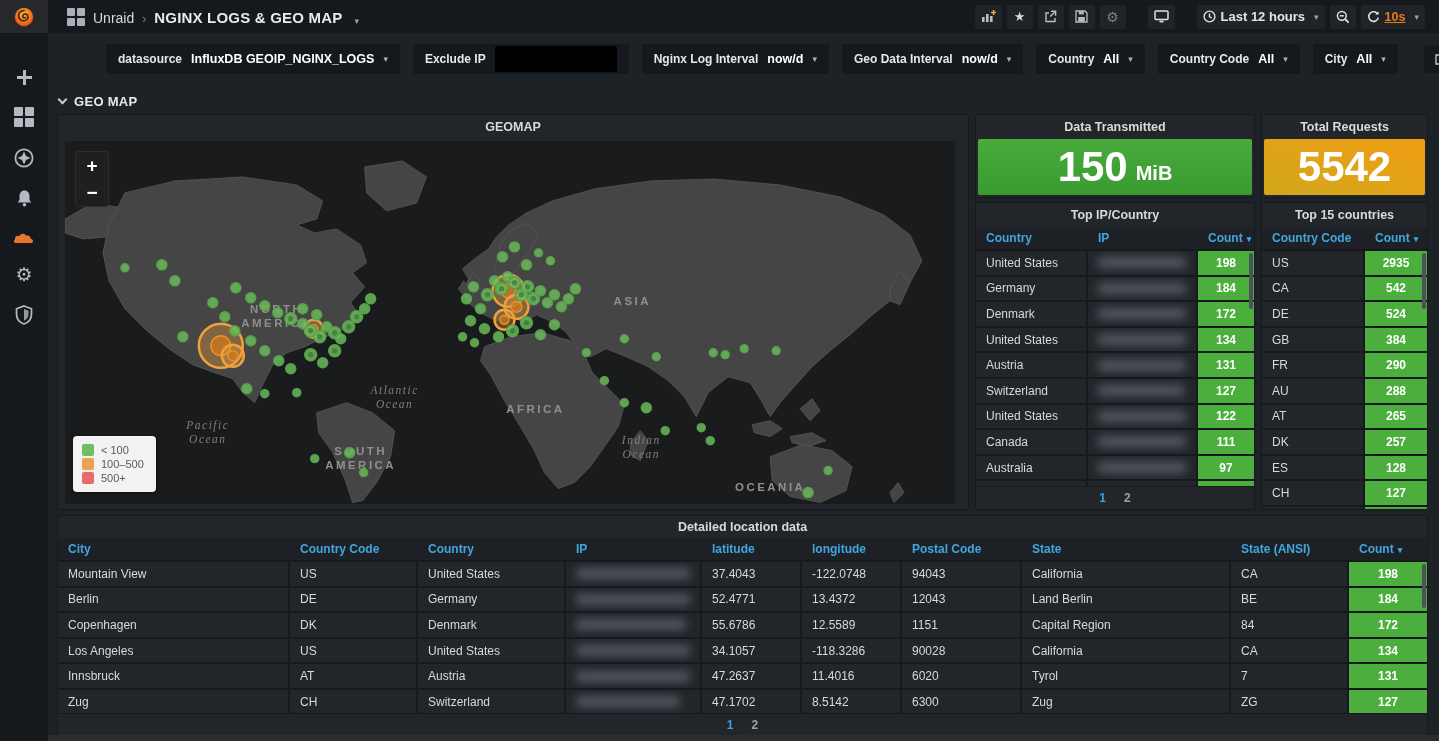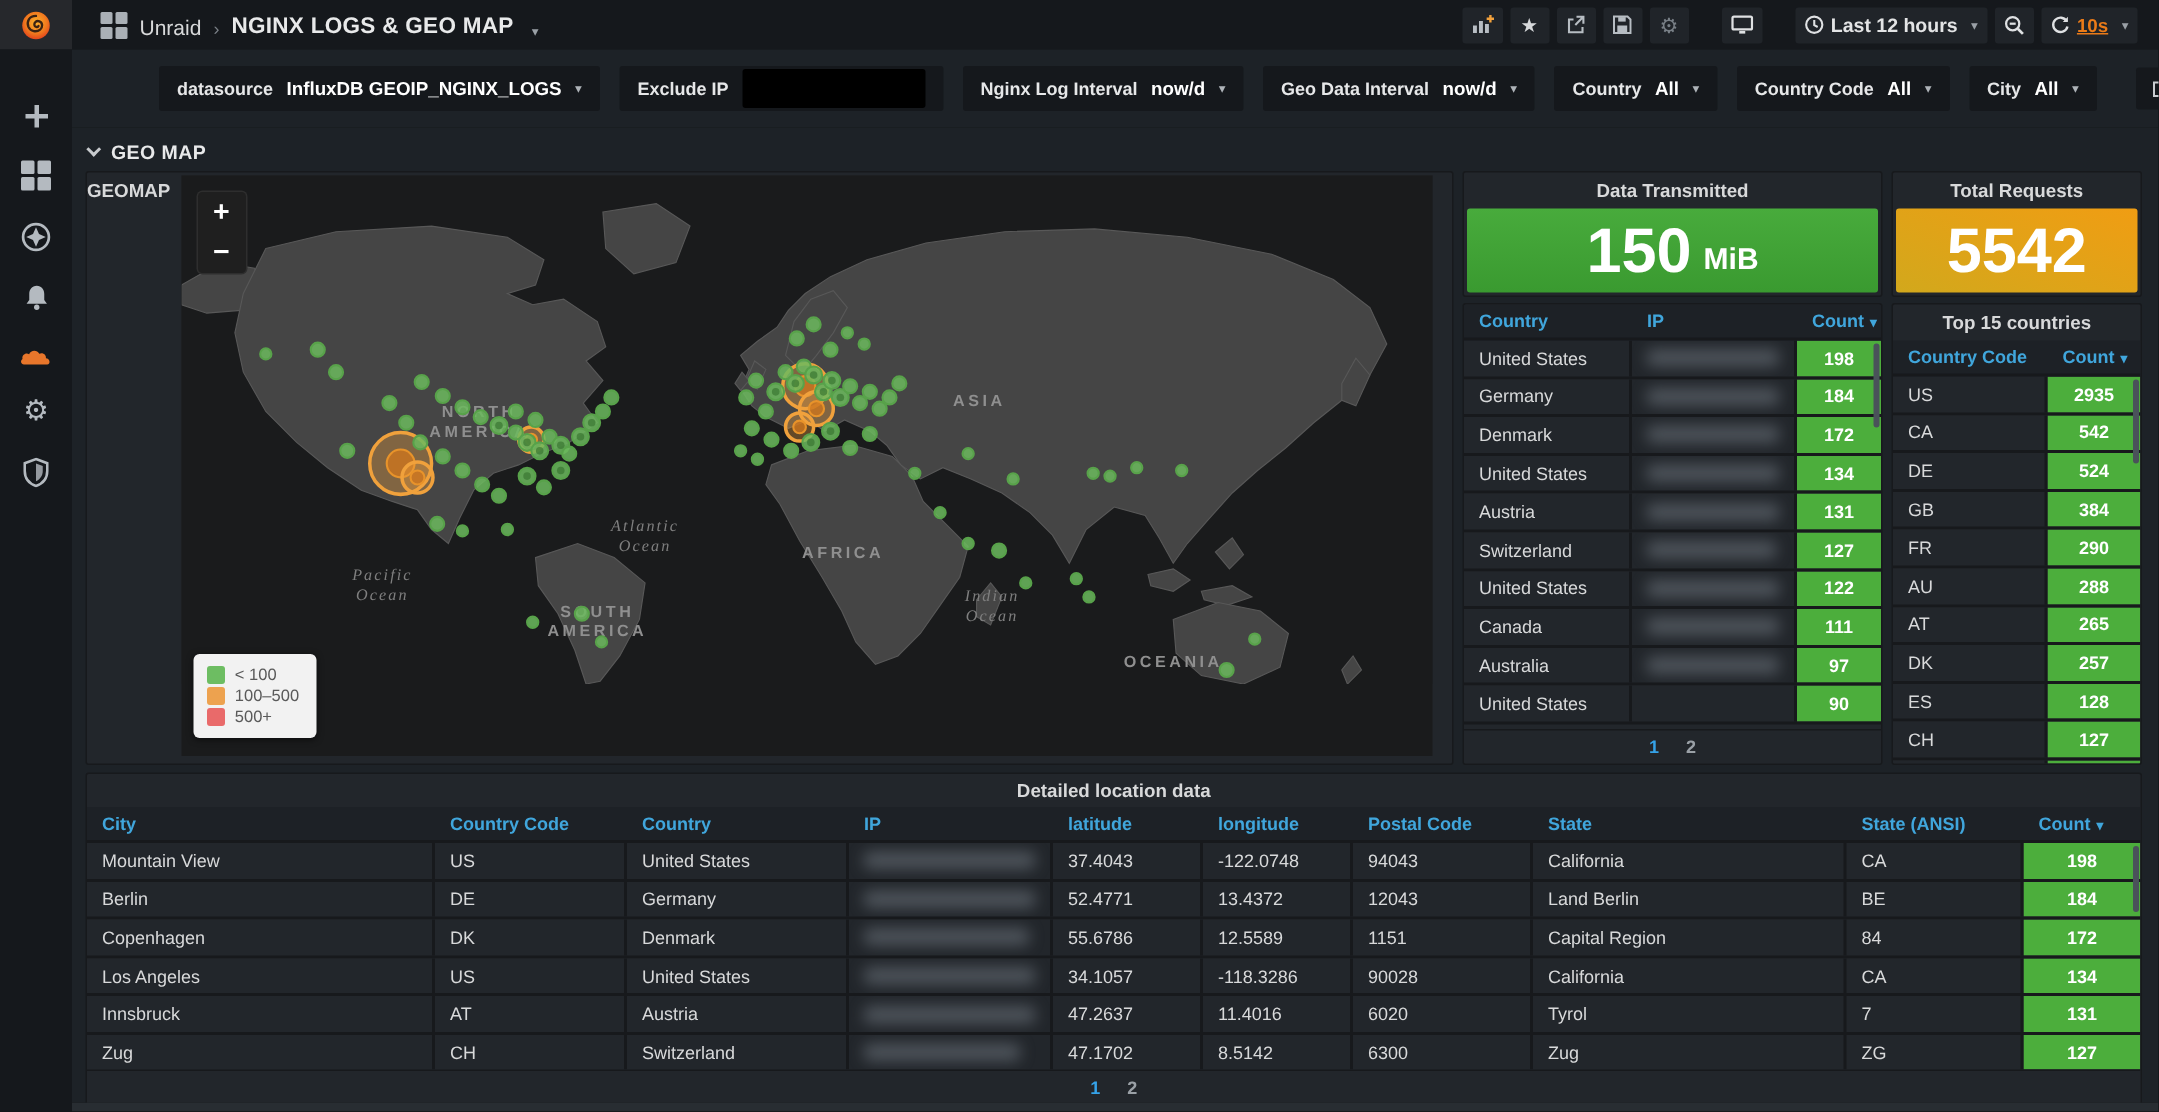--- a/index.html
+++ b/index.html
@@ -43,21 +43,21 @@
   .section-hdr { height:26px; display:flex; align-items:center; gap:8px; padding-left:2px; cursor:pointer; }
   .chev { width:7px; height:7px; border-left:2px solid #c7cacd; border-bottom:2px solid #c7cacd; transform:rotate(-45deg); margin-top:-3px; }
   .section-title { font-size:13px; font-weight:bold; color:#e8e9ea; letter-spacing:.3px; }
 
   .row1 { display:flex; gap:6px; height:396px; }
   .panel { background:#22262b; border:1px solid #17191c; border-radius:2px; position:relative; overflow:hidden; }
   .panel-title { height:24px; display:flex; align-items:center; justify-content:center;
                  font-size:12.5px; font-weight:bold; color:#d8d9da; flex:0 0 24px; cursor:pointer; }
 
   
-  .geomap-panel { width:912px; display:flex; flex-direction:row; }
+  .geomap-panel { width:912px; display:flex; flex-direction:column; }
   .map-wrap { position:relative; flex:1; margin:2px 13px 5px 7px; background:#1a1b1c; overflow:hidden; }
   .map-wrap svg.world { position:absolute; inset:0; }
   .map-zoom { position:absolute; left:11px; top:11px; width:32px; background:#1f1f1f; border-radius:3px;
               display:flex; flex-direction:column; align-items:center; box-shadow:0 0 0 1px #2e2e2e; }
   .map-zoom div { width:32px; height:27px; display:flex; align-items:center; justify-content:center;
                   color:#fff; font-size:19px; font-weight:bold; cursor:pointer; }
   .map-legend { position:absolute; left:8px; bottom:12px; background:#f2f2f2; border-radius:4px;
                 padding:7px 12px 7px 9px; box-shadow:0 1px 4px rgba(0,0,0,.5); }
   .leg-item { display:flex; align-items:center; gap:7px; height:14px; }
   .leg-swatch { width:12px; height:12px; border-radius:2px; }
@@ -630,20 +630,21 @@
 
           <div class="col2">
             <div class="panel stat-panel">
               <div class="panel-title">Data Transmitted</div>
               <div class="stat-box stat-green">
                 <span class="stat-value">150</span>
                 <span class="stat-unit">MiB</span>
               </div>
             </div>
             <div class="panel table-panel" id="tip-table">
+              <div class="panel-title">Top IP/Country</div>
               <div class="thead">
                 <div class="th"><span>Country</span></div>
                 <div class="th"><span>IP</span></div>
                 <div class="th"><span>Count</span><span class="sort">▾</span></div>
               </div>
               <div class="tbody" id="tip-body">
                 <div class="vscroll"></div>
               <div class="trow">
                     <div class="td">United States</div>
                     <div class="td">

